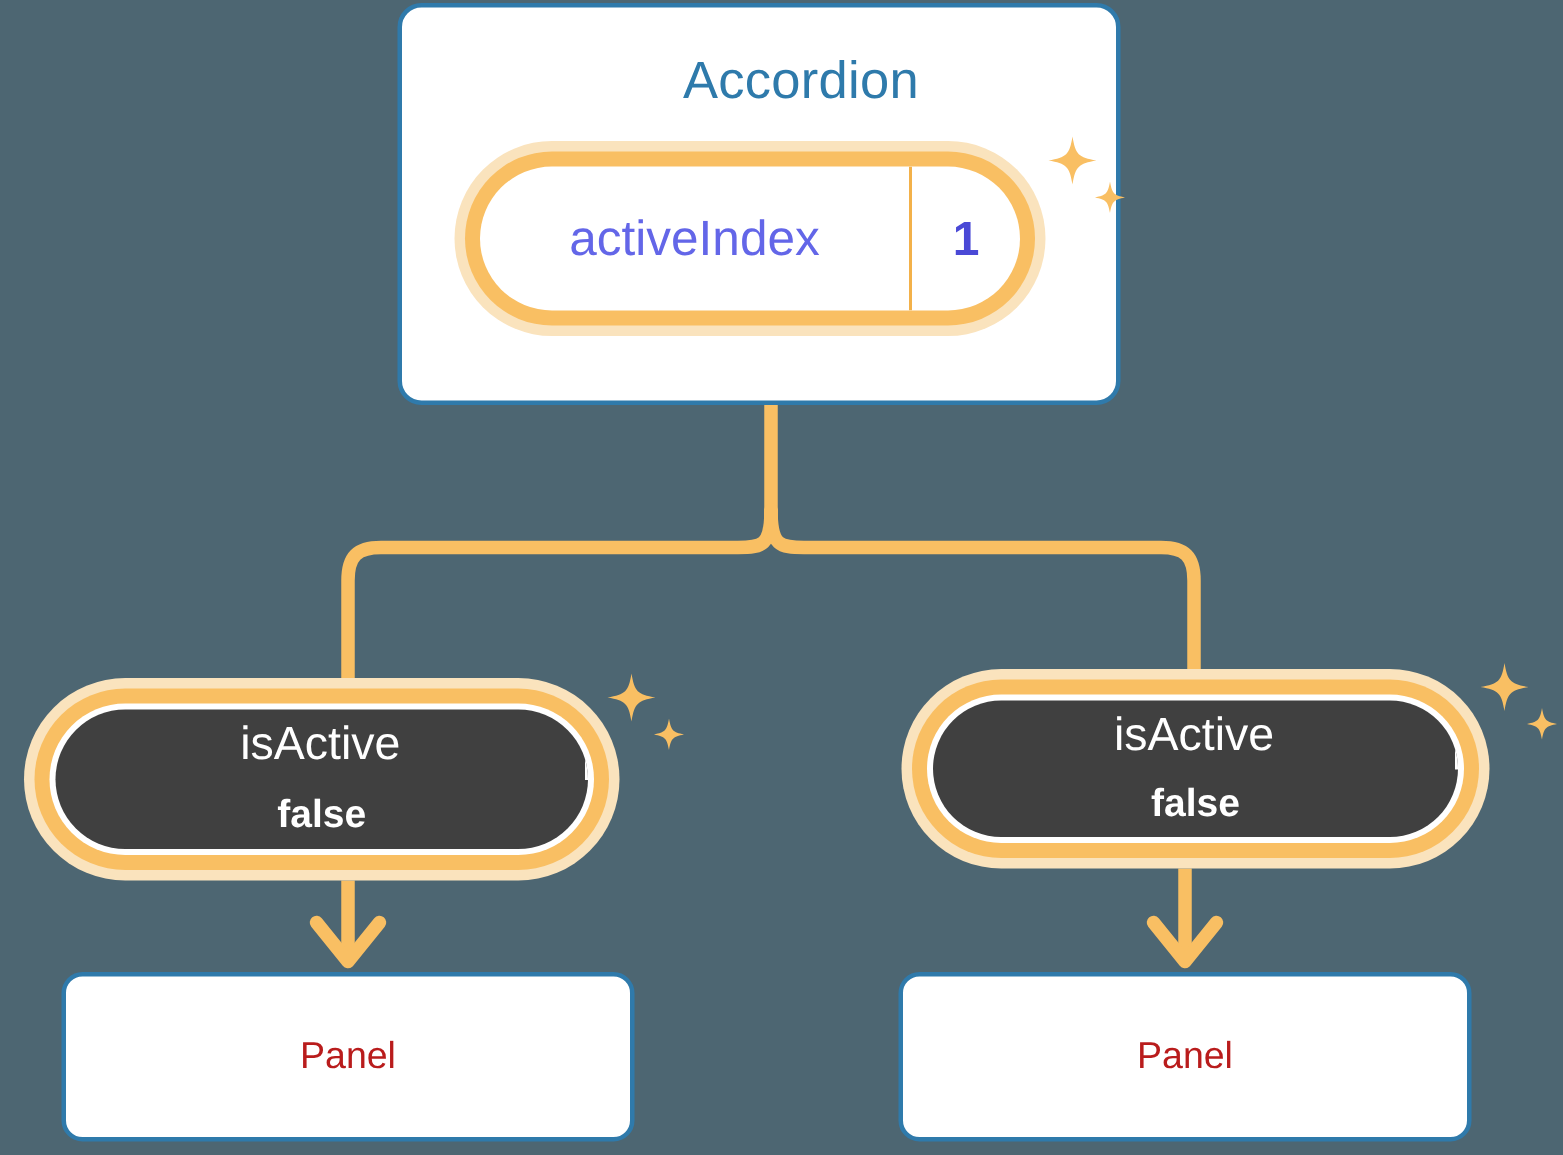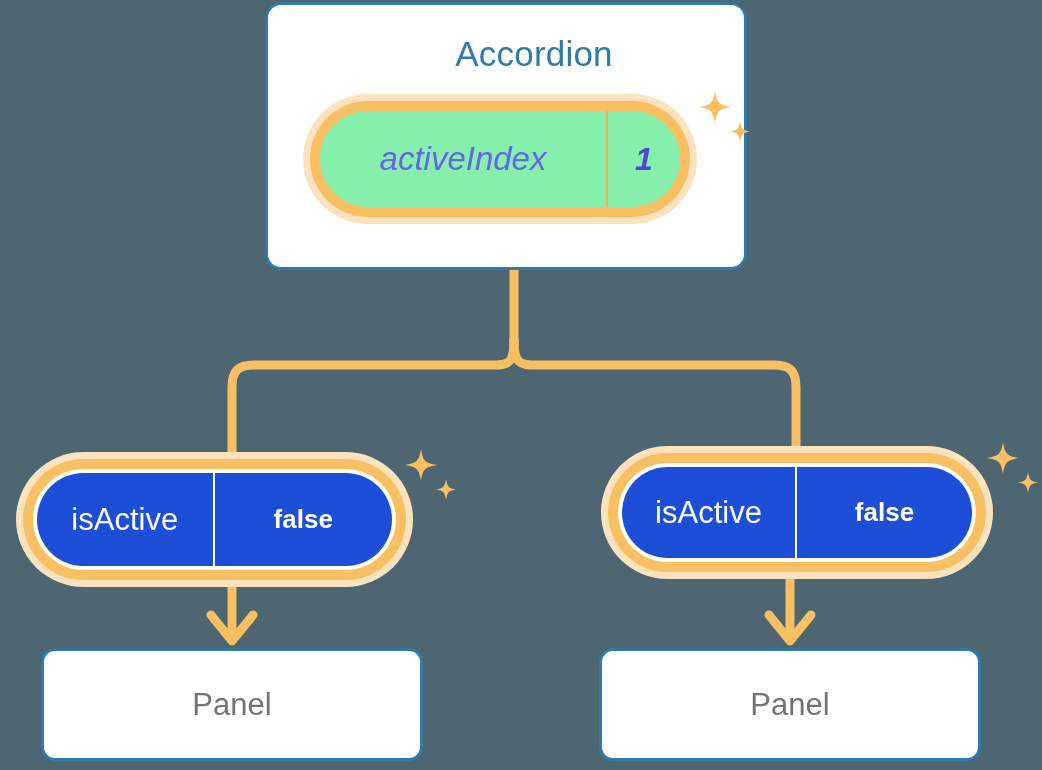--- a/index.html
+++ b/index.html
@@ -67,22 +67,22 @@
   .card-panel-right { left: 599px; top: 648px; }
   .panel-label {
     position: absolute;
     left: 0;
     top: 0;
     width: 100%;
     height: 100%;
     display: flex;
     align-items: center;
     justify-content: center;
-    color: #737373;
-    font-size: 31px;
+    color: #b91c1c;
+    font-size: 25px;
     font-weight: 400;
   }
 
   
   .pill-wrap {
     position: absolute;
   }
   
   .pill-glow {
     position: absolute;
@@ -117,22 +117,21 @@
   }
   .pill-key, .pill-val {
     display: flex;
     align-items: center;
     justify-content: center;
     box-sizing: border-box;
   }
 
   
   .pill-white .pill-body {
-    background: #86efac;
-    font-style: italic;
+    background: #ffffff;
   }
   .pill-white .pill-key {
     flex: 0 0 288px;
     color: #6366e8;
     font-size: 33px;
     font-weight: 400;
     border-right: 2px solid #f3b14a;
   }
   .pill-white .pill-val {
     flex: 1 1 auto;
@@ -144,23 +143,24 @@
   
   .pill-purple .pill-body {
     background: #ffffff;
     padding: 4px;
   }
   .pill-purple .pill-inner {
     display: flex;
     align-items: stretch;
     width: 100%;
     height: 100%;
-    background: #1d4ed8;
+    background: #404040;
     border-radius: 999px;
     overflow: hidden;
+    flex-direction: column;
   }
   .pill-purple .pill-key {
     flex: 1 1 50%;
     color: #ffffff;
     font-size: 31px;
     font-weight: 400;
     border-right: 2px solid #ffffff;
   }
   .pill-purple .pill-val {
     flex: 1 1 50%;

